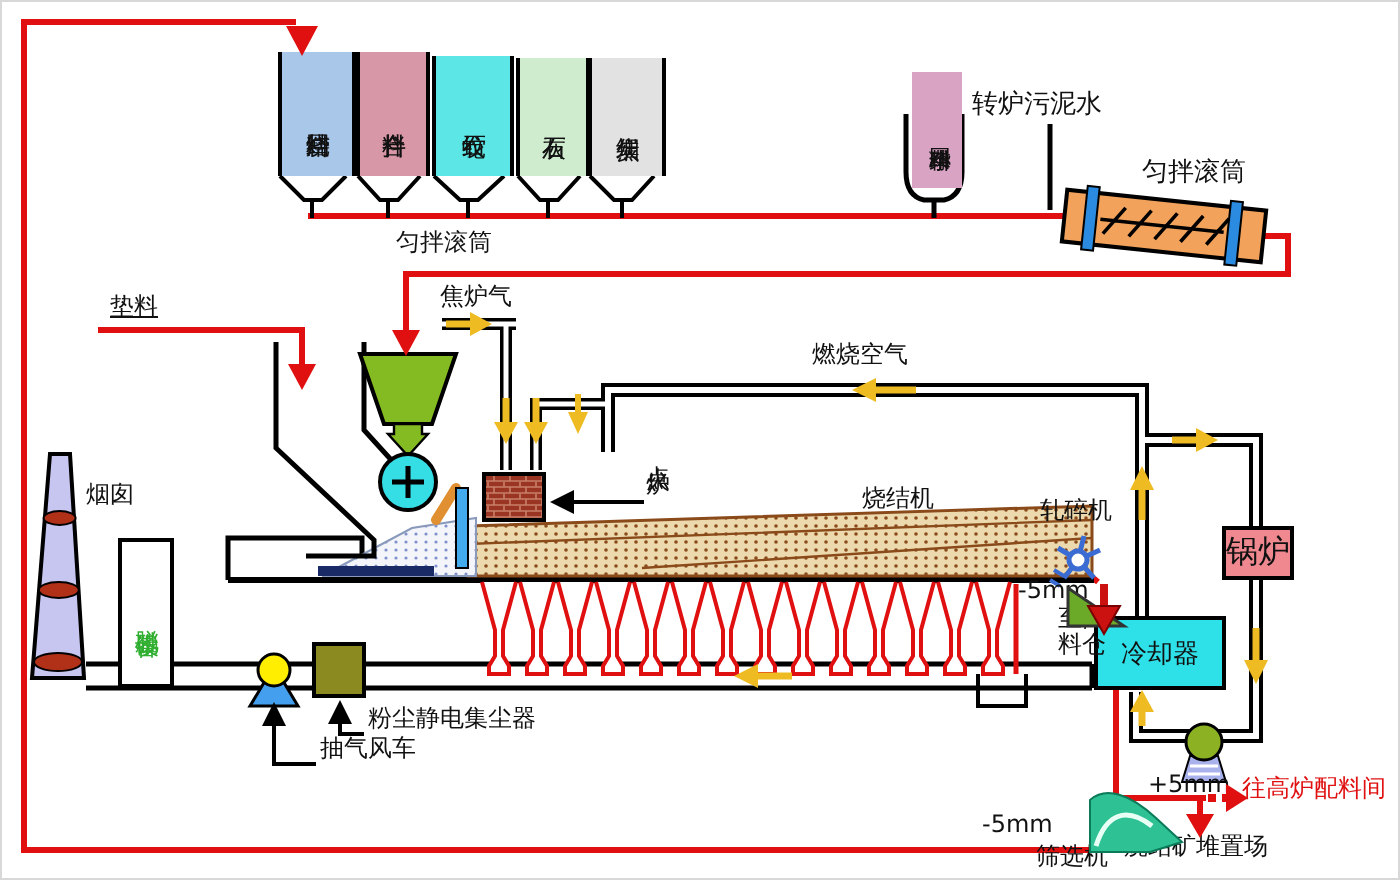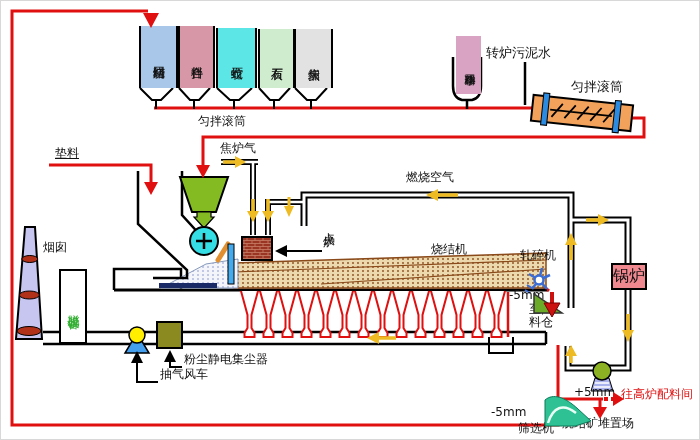--- a/index.html
+++ b/index.html
@@ -190,20 +190,23 @@
   <div class="hopper" style="left: 293px; top: 28px; width: 35px; height: 59px; background: rgb(226, 226, 226);">
     <span class="hlabel">细焦炭</span>
     </div>
   <div class="hopper" style="left: 455px; top: 35px; width: 25px; height: 58px; border: none; background: rgb(217, 163, 195);">
     <span class="hlabel" style="font-size:11px;">杂料小球团</span>
     </div>
 
   <div class="box" style="left: 610px; top: 262px; width: 36px; height: 27px; font-size: 16px; background: rgb(240, 136, 144);">
     <span>锅炉</span>
     </div>
+  <div class="box" style="left: 546px; top: 307px; width: 66px; height: 37px; background: rgb(46, 224, 232);">
+    <span>冷却器</span>
+    </div>
   <div class="box" id="denox-tower" style="left:58px;top:268px;width:28px;height:75px;">
     <span class="hlabel" style="color:#2fae2f;">脱硝设备</span>
     </div>
   <div class="box" style="left: 155px; top: 320px; width: 27px; height: 28px; background: rgb(138, 138, 32);"></div>
 
   <div class="lbl" style="left:54px;top:146px;text-decoration:underline;">垫料</div>
   <div class="lbl" style="left:197px;top:114px;">匀拌滚筒</div>
   <div class="lbl" style="left:219px;top:141px;">焦炉气</div>
   <div class="lbl" style="left:405px;top:170px;">燃烧空气</div>
   <div class="lbl" style="left:485px;top:45px;font-size:13px;">转炉污泥水</div>

